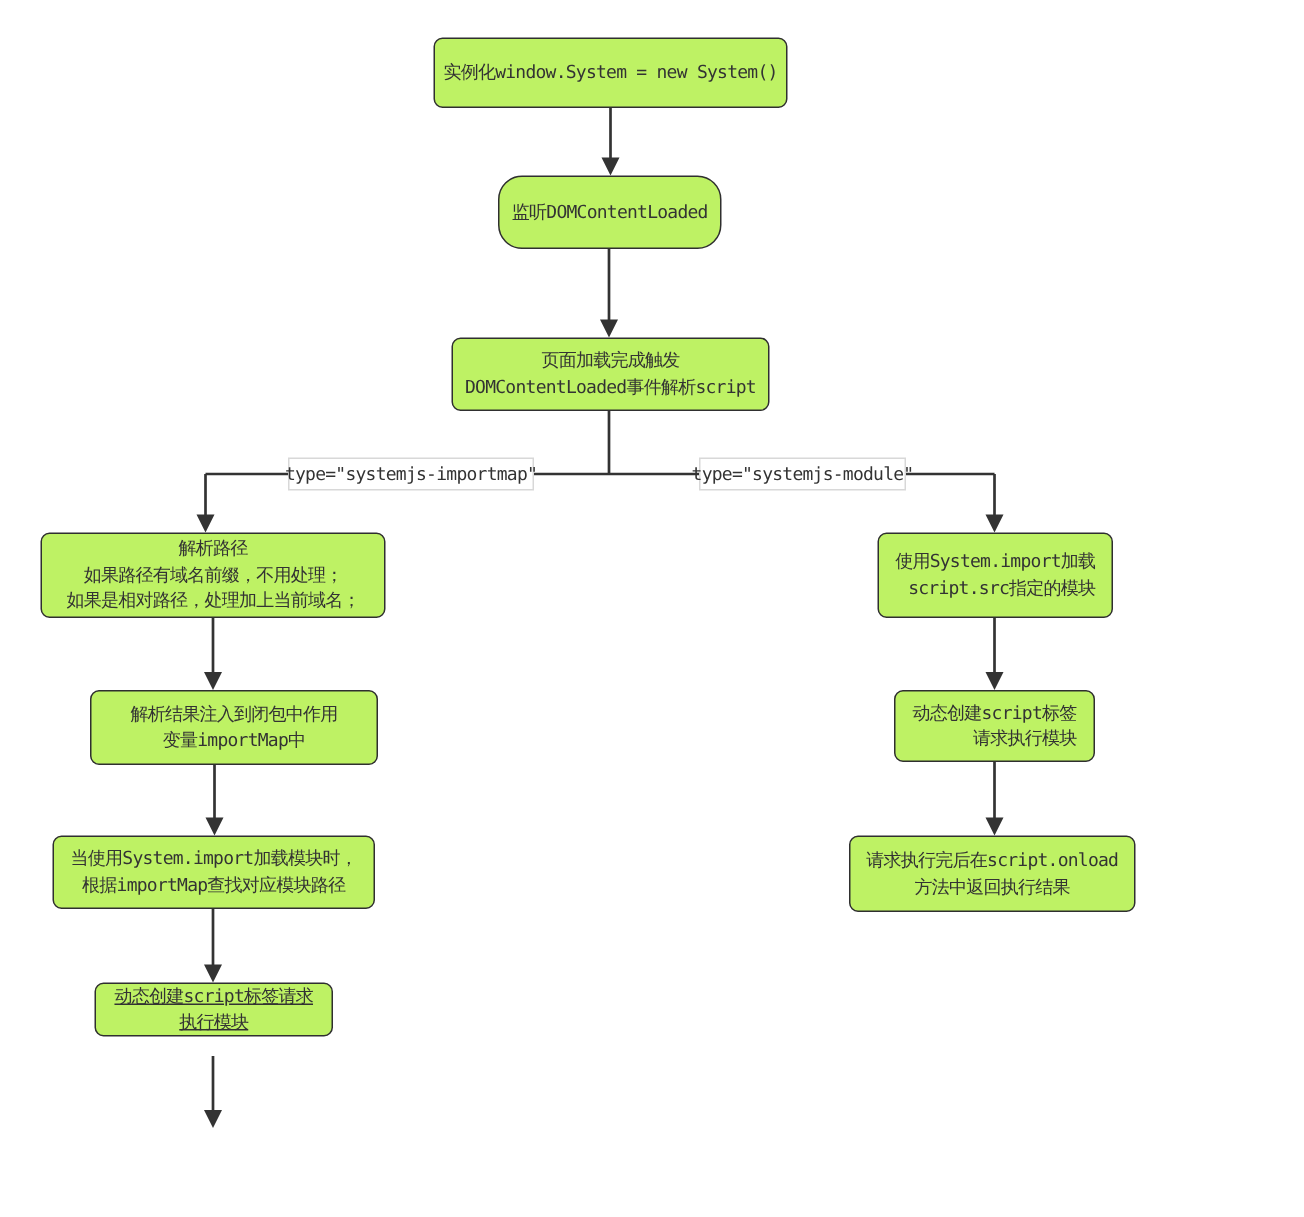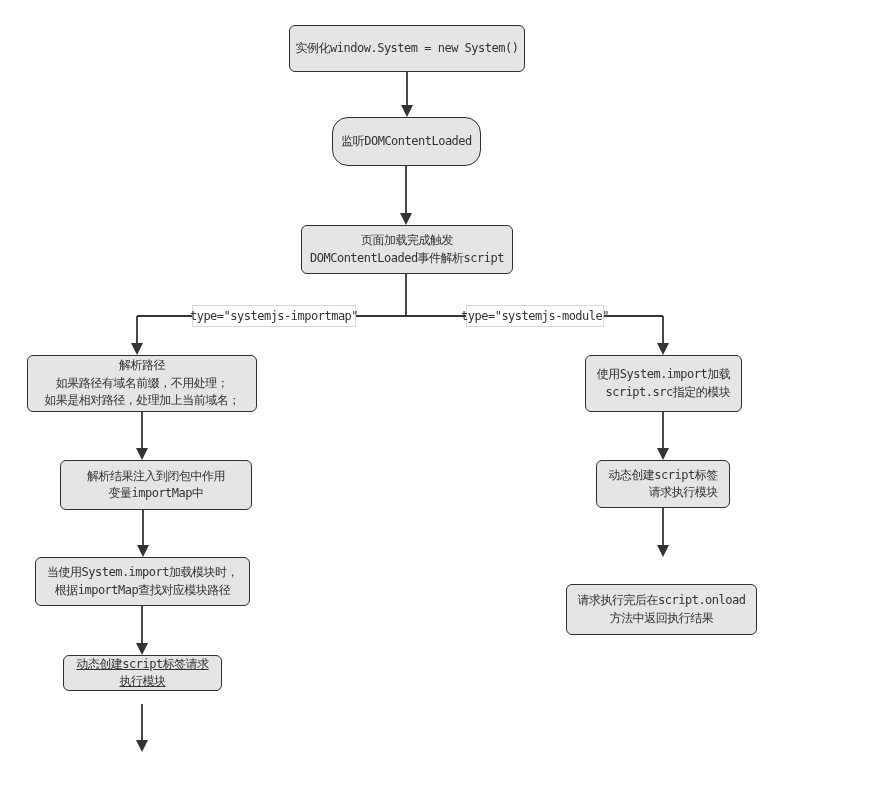--- a/index.html
+++ b/index.html
@@ -27,21 +27,21 @@
     stroke:var(--line);
     stroke-width:1.8;
   }
   .connectors polygon{
     fill:var(--line);
     stroke:none;
   }
   .node{
     position:absolute;
     box-sizing:border-box;
-    background:#e5e5e5;
+    background:#bef264;
     border:1.5px solid var(--border);
     border-radius:6px;
     display:flex;
     align-items:center;
     justify-content:center;
     text-align:center;
     color:var(--text);
     font-size:12px;
     letter-spacing:-0.5px;
     line-height:1.45;
@@ -145,16 +145,16 @@
   <div class="node" style="left:63px;top:655px;width:159px;height:36px;text-decoration:underline;">动态创建script标签请求
 执行模块</div>
 
 
   <div class="node" style="left:585px;top:355px;width:157px;height:57px;text-align:right;">使用System.import加载
 script.src指定的模块</div>
 
   <div class="node" style="left:596px;top:460px;width:134px;height:48px;text-align:right;">动态创建script标签
 请求执行模块</div>
 
-  <div class="node" style="left:566px;top:557px;width:191px;height:51px;margin-top:27px;">请求执行完后在script.onload
+  <div class="node" style="left:566px;top:557px;width:191px;height:51px;">请求执行完后在script.onload
 方法中返回执行结果</div>
 
 </div>
 
 </body></html>

